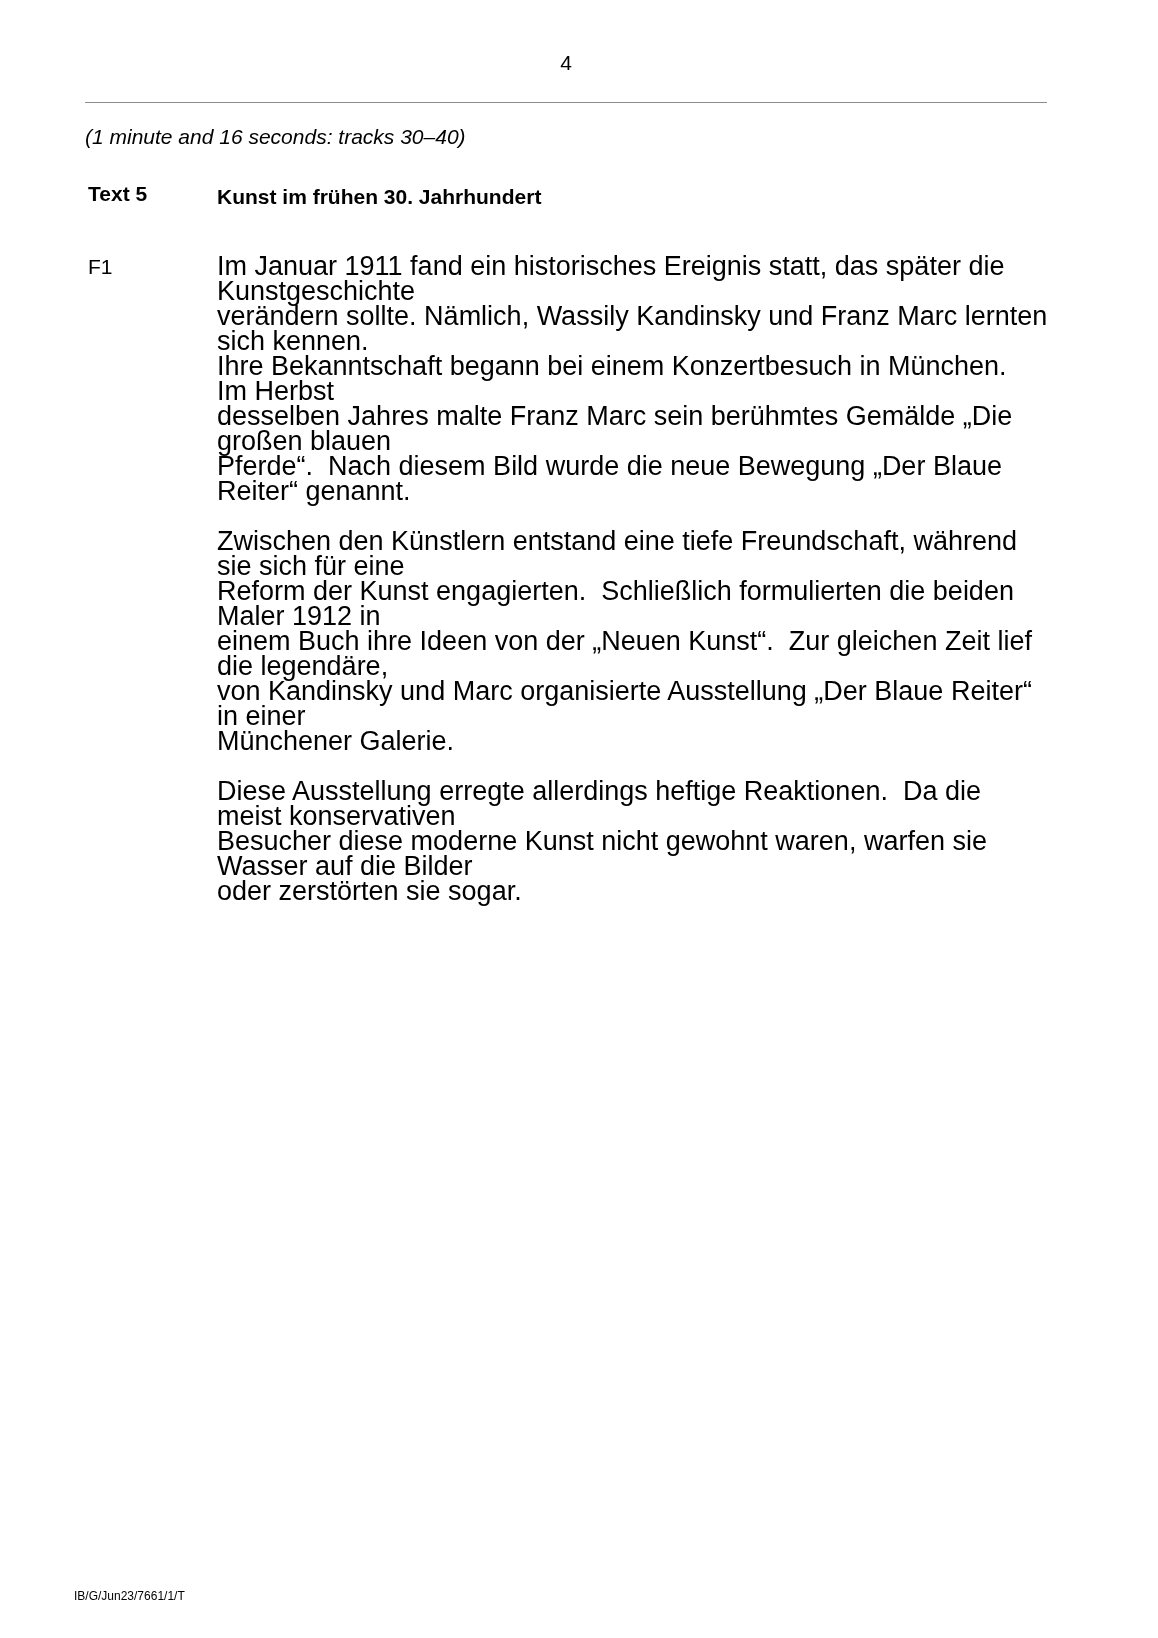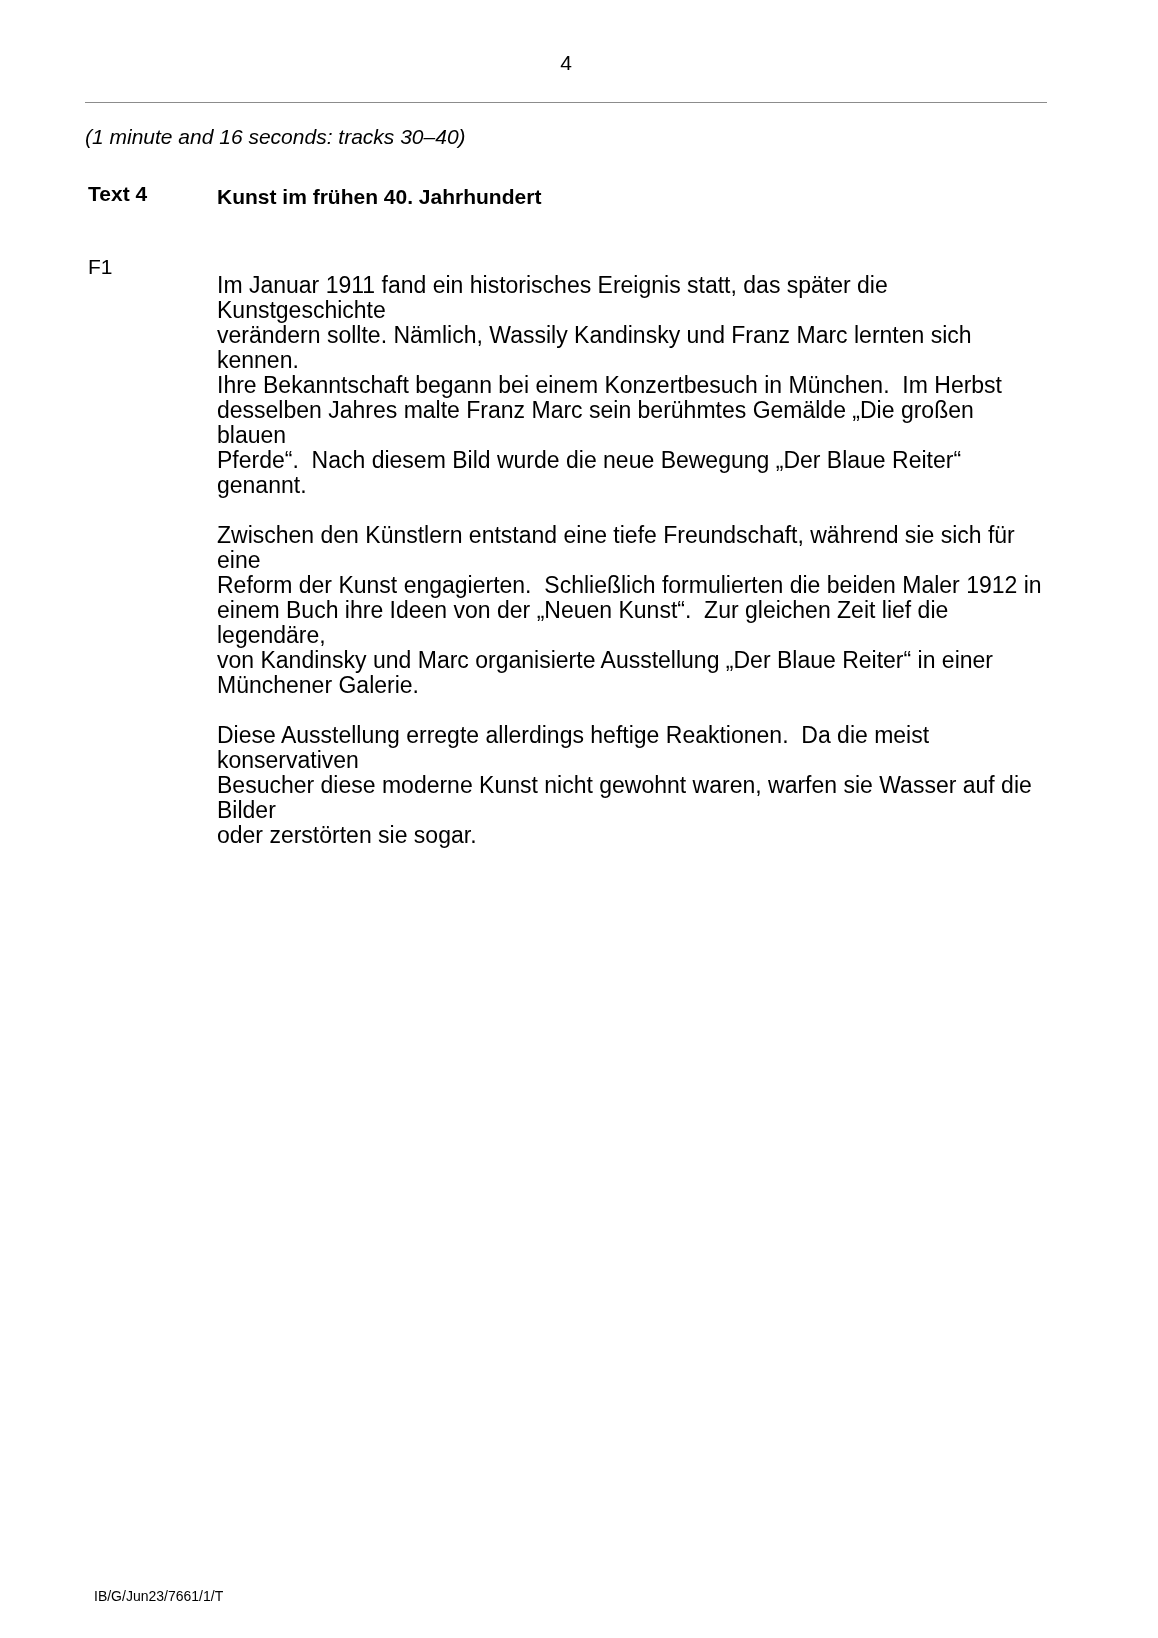--- a/index.html
+++ b/index.html
@@ -64,50 +64,49 @@
     left: 88px;
     font-weight: normal;
     font-size: 21px;
     line-height: 25px;
   }
   .transcript-body {
     position: absolute;
     top: 254px;
     left: 217px;
     width: 832px;
-    font-size: 23px;
+    font-size: 27px;
     line-height: 25px;
-    margin-top: 19px;
   }
   .transcript-paragraph {
     white-space: pre-wrap;
     margin: 0 0 25px 0;
   }
   .footer-code {
     position: absolute;
     top: 1588px;
-    left: 94px;
-    font-size: 14px;
+    left: 74px;
+    font-size: 12px;
     line-height: 17px;
   }
 </style>
 </head>
 <body>
 
 <div class="page">
 
   <div class="page-number">4</div>
 
   <div class="header-divider"></div>
 
   <div class="timing-note">(1 minute and 16 seconds: tracks 30–40)</div>
 
-  <div class="section-label">Text 4</div>
+  <div class="section-label">Text 5</div>
 
-  <div class="section-title">Kunst im frühen 40. Jahrhundert</div>
+  <div class="section-title">Kunst im frühen 30. Jahrhundert</div>
 
   <div class="speaker-label">F1</div>
 
   <div class="transcript-body">
     <p class="transcript-paragraph">Im Januar 1911 fand ein historisches Ereignis statt, das später die Kunstgeschichte
 verändern sollte. Nämlich, Wassily Kandinsky und Franz Marc lernten sich kennen.
 Ihre Bekanntschaft begann bei einem Konzertbesuch in München.  Im Herbst
 desselben Jahres malte Franz Marc sein berühmtes Gemälde „Die großen blauen
 Pferde“.  Nach diesem Bild wurde die neue Bewegung „Der Blaue Reiter“ genannt.</p>
     <p class="transcript-paragraph">Zwischen den Künstlern entstand eine tiefe Freundschaft, während sie sich für eine

